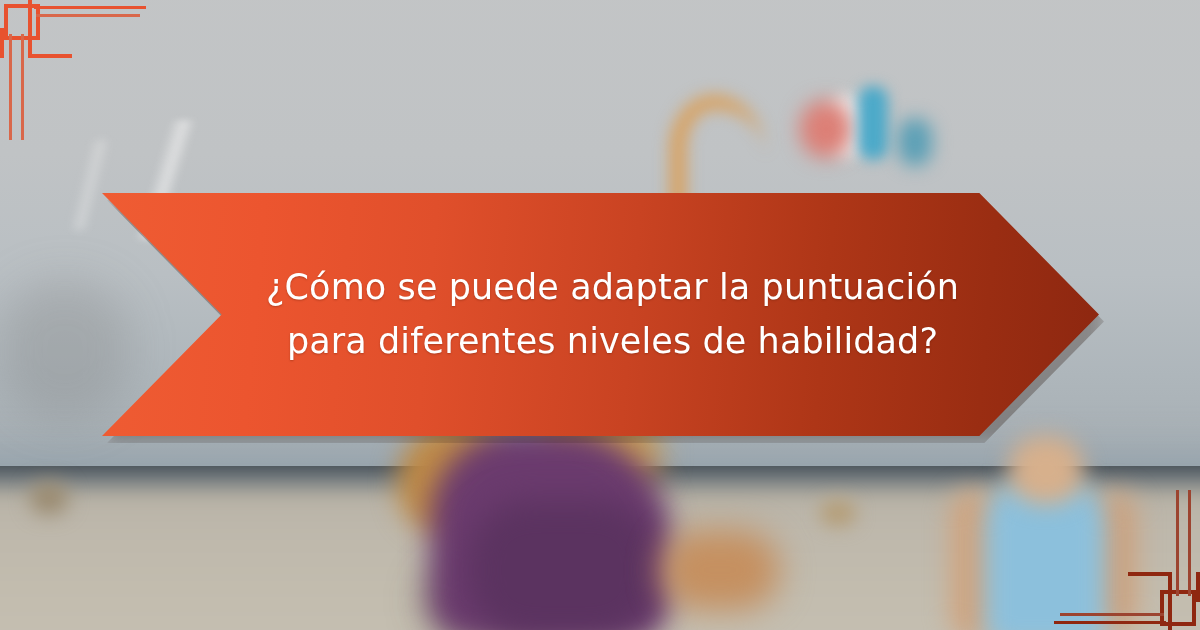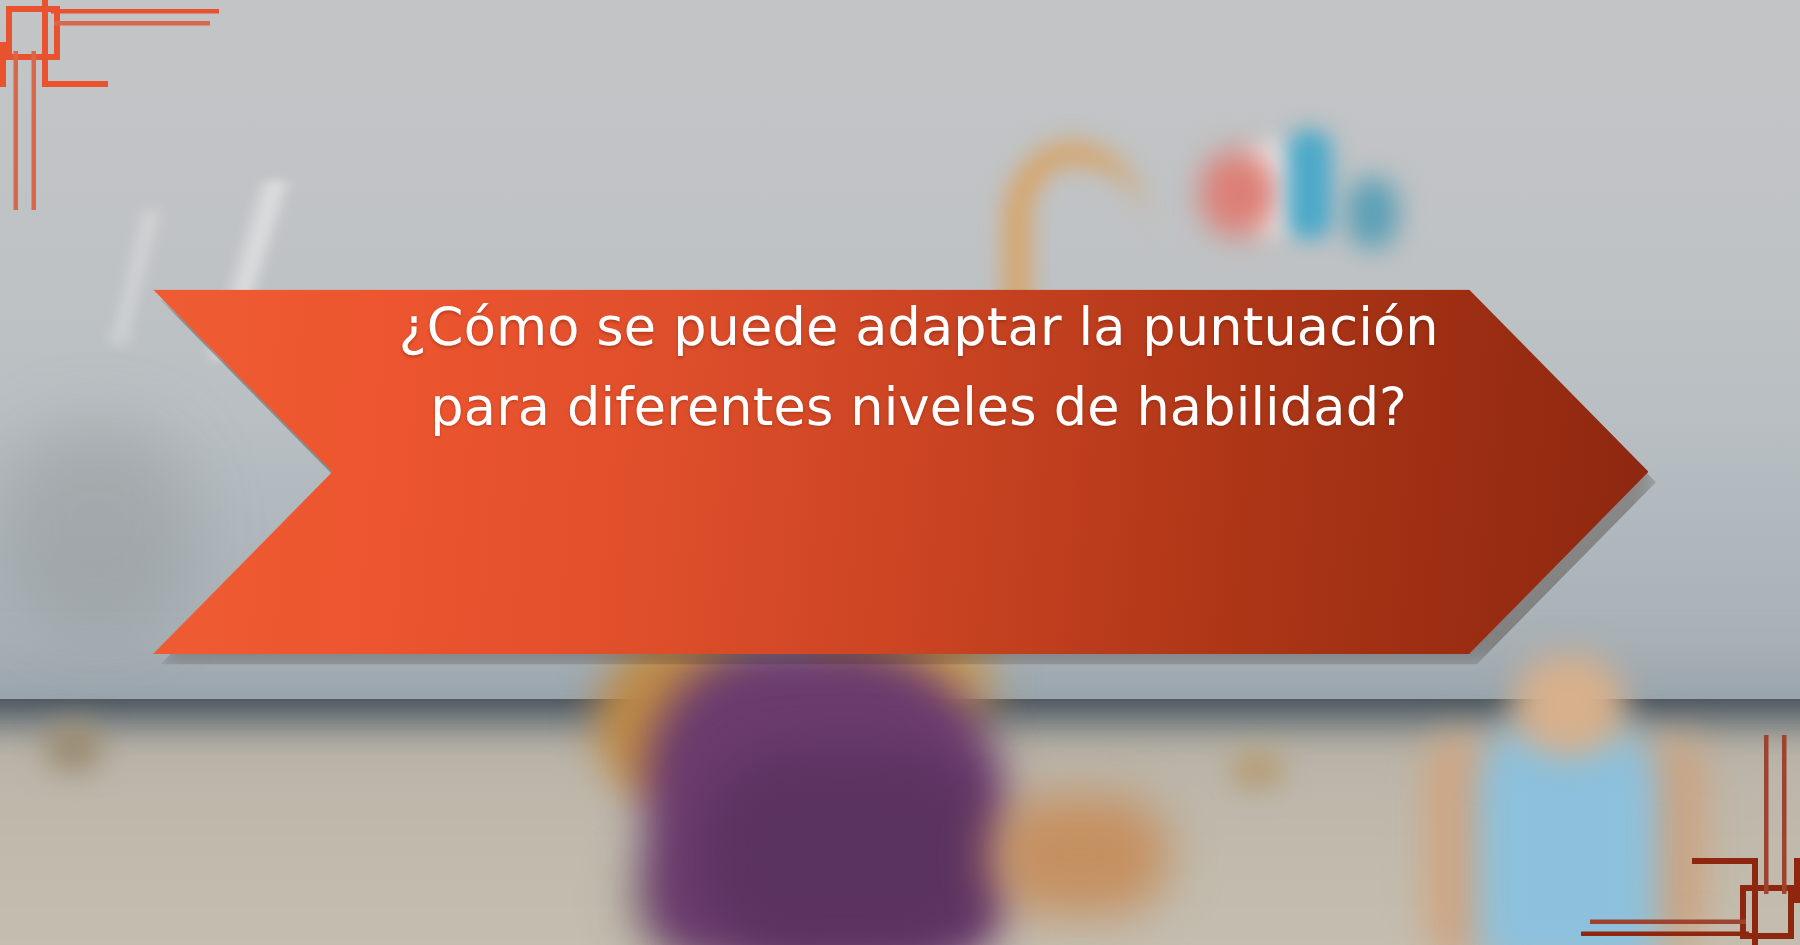--- a/index.html
+++ b/index.html
@@ -282,21 +282,21 @@
       #8d2710 100%);
     clip-path: polygon(
       0% 0%,
       88.0% 0%,
       100% 50%,
       88.0% 100%,
       0% 100%,
       12.0% 50%
     );
     display: flex;
-    align-items: flex-start;
+    align-items: center;
     justify-content: center;
   }
   .ribbon-text {
     color: #ffffff;
     font-size: 35px;
     line-height: 1.52;
     font-weight: 400;
     text-align: center;
     letter-spacing: 0.1px;
     max-width: 760px;

